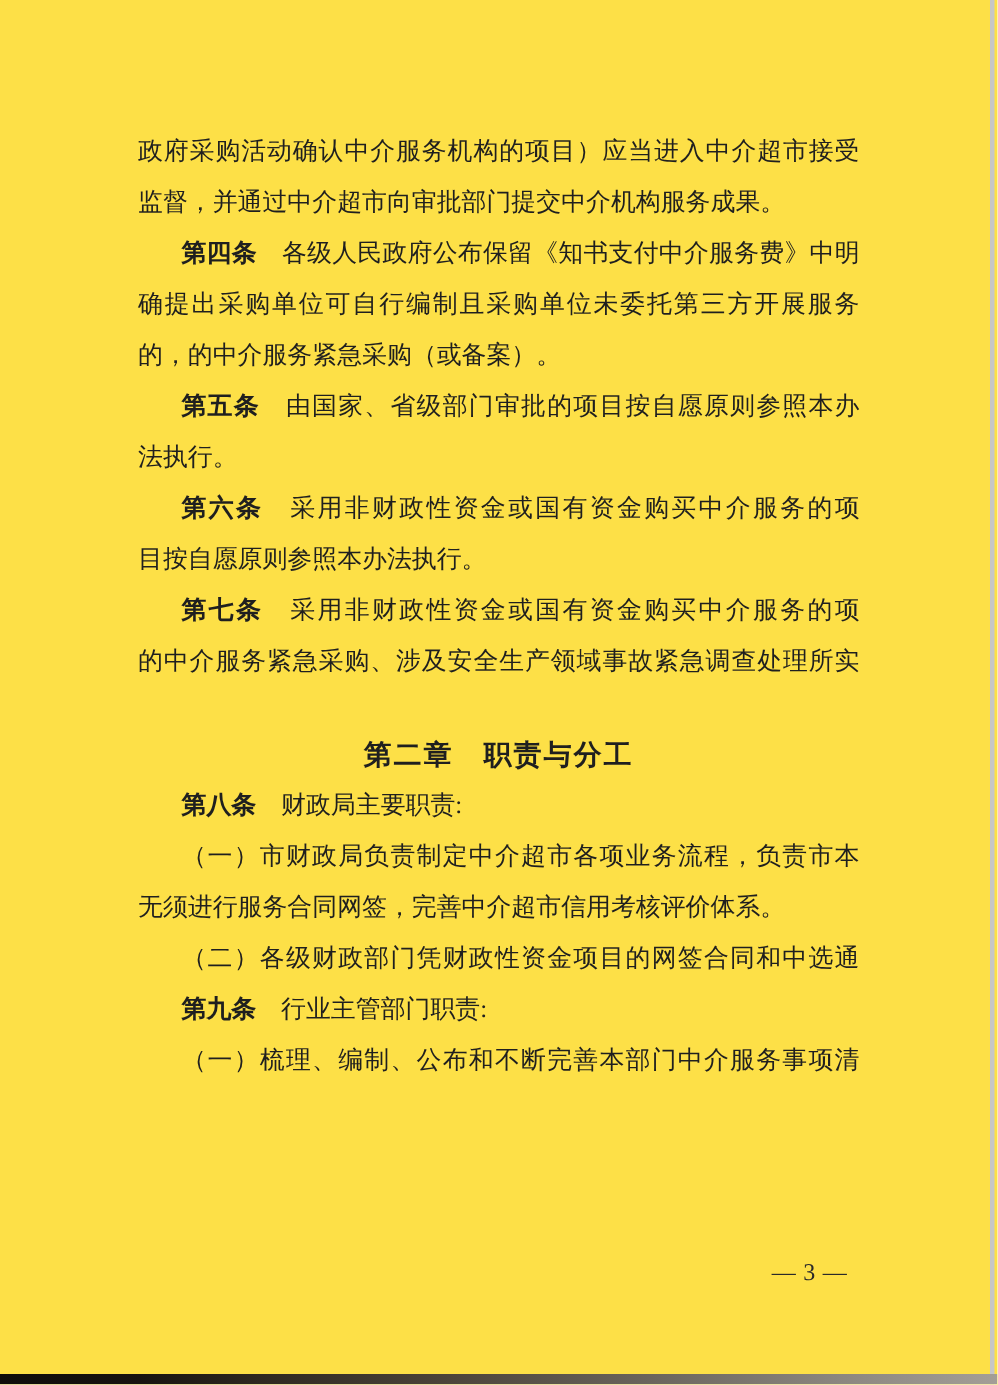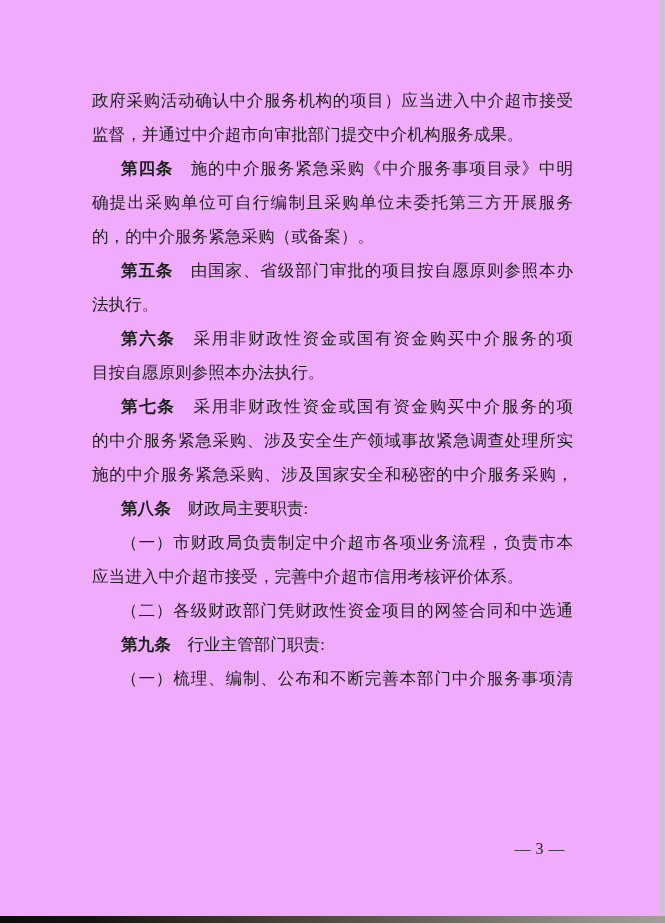--- a/index.html
+++ b/index.html
@@ -1,19 +1,19 @@
 <!DOCTYPE html>
 <html><head>
 <meta charset="utf-8">
 <style>
   html,body{margin:0;padding:0;background:#ffffff;}
   .page{
     position:relative;
     width:665px;height:923px;
-    background:#f0abfc;
+    background:#fde047;
     overflow:hidden;
     font-family:"Liberation Serif","DejaVu Serif",serif;
     color:#1f1f1f;
   }
   .doc-body{
     position:absolute;
     left:92px;top:84px;width:481px;
   }
   .line{
     font-size:16.6px;
@@ -57,33 +57,33 @@
       #4c443a 45%, #6a645c 65%, #8b867f 84%, #a39e97 100%);
   }
 </style>
 </head>
 <body>
 
 <div class="page">
   <div class="doc-body" id="doc-lines">
       <div class="line plain"><span class="line-text">政府采购活动确认中介服务机构的项目）应当进入中介超市接受</span></div>
       <div class="line plain short"><span class="line-text">监督，并通过中介超市向审批部门提交中介机构服务成果。</span></div>
-      <div class="line article"><b class="article-no">第四条</b><span class="line-text">　施的中介服务紧急采购《中介服务事项目录》中明</span></div>
+      <div class="line article"><b class="article-no">第四条</b><span class="line-text">　各级人民政府公布保留《知书支付中介服务费》中明</span></div>
       <div class="line plain"><span class="line-text">确提出采购单位可自行编制且采购单位未委托第三方开展服务</span></div>
       <div class="line plain short"><span class="line-text">的，的中介服务紧急采购（或备案）。</span></div>
       <div class="line article"><b class="article-no">第五条</b><span class="line-text">　由国家、省级部门审批的项目按自愿原则参照本办</span></div>
       <div class="line plain short"><span class="line-text">法执行。</span></div>
       <div class="line article"><b class="article-no">第六条</b><span class="line-text">　采用非财政性资金或国有资金购买中介服务的项</span></div>
       <div class="line plain short"><span class="line-text">目按自愿原则参照本办法执行。</span></div>
       <div class="line article"><b class="article-no">第七条</b><span class="line-text">　采用非财政性资金或国有资金购买中介服务的项</span></div>
       <div class="line plain"><span class="line-text">的中介服务紧急采购、涉及安全生产领域事故紧急调查处理所实</span></div>
-      <div class="line plain"><span class="line-text">施的中介服务紧急采购、涉及国家安全和秘密的中介服务采购，</span></div>
+      <div class="line heading short"><span class="line-text">第二章　职责与分工</span></div>
       <div class="line article short"><b class="article-no">第八条</b><span class="line-text">　财政局主要职责:</span></div>
       <div class="line indent"><span class="line-text">（一）市财政局负责制定中介超市各项业务流程，负责市本</span></div>
-      <div class="line plain short"><span class="line-text">应当进入中介超市接受，完善中介超市信用考核评价体系。</span></div>
+      <div class="line plain short"><span class="line-text">无须进行服务合同网签，完善中介超市信用考核评价体系。</span></div>
       <div class="line indent"><span class="line-text">（二）各级财政部门凭财政性资金项目的网签合同和中选通</span></div>
       <div class="line article short"><b class="article-no">第九条</b><span class="line-text">　行业主管部门职责:</span></div>
       <div class="line indent"><span class="line-text">（一）梳理、编制、公布和不断完善本部门中介服务事项清</span></div>
     </div>
   <div class="page-number">— 3 —</div>
   <div class="scan-edge-right"></div>
   <div class="scan-edge-bottom"></div>
 </div>
 
 </body></html>

